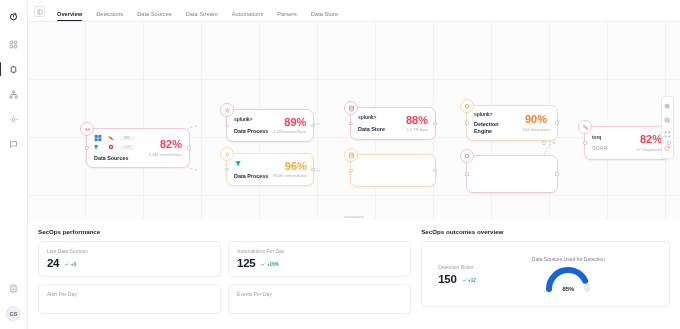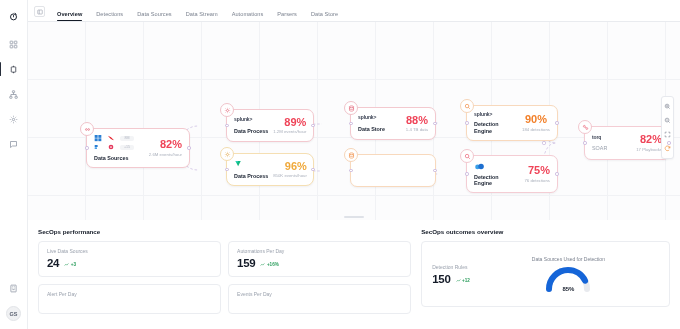--- a/index.html
+++ b/index.html
@@ -115,21 +115,21 @@
   .n-orange{ border:1px solid #f8d9bd; }
   .n-orange .node-pct { color:#f2802a; }
   .n-orange .badge { border-color:#f6d5b8; color:#ef8436; }
   .n-pink  { border:1px solid #f4cdd4; }
   .n-pink  .node-pct { color:#ef4458; }
   .n-pink  .badge { border-color:#f2c7ce; color:#e9566c; }
 
   
   #node-datasources { left: 58px;  top: 106px; width: 104px; height: 40px; }
   #node-splunk-proc { left: 198px; top: 87px;  width: 88px;  height: 33px; }
-  #node-vector-proc { left: 198px; top: 131px; width: 88px;  height: 33px; border-radius: 8px; }
+  #node-vector-proc { left: 198px; top: 131px; width: 88px;  height: 33px; }
   #node-splunk-store{ left: 322px; top: 85px;  width: 86px;  height: 33px; }
   #node-snow-store  { left: 322px; top: 132px; width: 86px;  height: 33px; }
   #node-splunk-det  { left: 438px; top: 83px;  width: 92px;  height: 36px; }
   #node-cloud-det   { left: 438px; top: 133px; width: 92px;  height: 38px; }
   #node-torq        { left: 556px; top: 104px; width: 86px;  height: 34px; }
   .vendor { font-size:5px; font-weight:700; color:#3c4354; letter-spacing:-0.1px;}
   .two-line { display:flex; flex-direction:column; line-height:1.15; }
 
   
   .ds-icons { display:grid; grid-template-columns: 11px 11px 14px; gap:1px 2px; align-items:center; }
@@ -164,21 +164,21 @@
   }
   .metric-label { font-size:5px; color:#9aa1ad; margin-bottom:3px; }
   .metric-row { display:flex; align-items:baseline; gap:5px; }
   .metric-value { font-size:11.5px; font-weight:700; color:#141b28; letter-spacing:-0.3px; }
   .delta { font-size:4.6px; font-weight:700; display:flex; align-items:center; gap:1.5px; }
   .delta.up { color:#2a9d5c; }
   .delta.down { color:#e0394f; }
 
   .outcomes-card {
     border:1px solid #ebedf1; border-radius:4px; background:#fff;
-    padding: 8px 10px; display:flex; align-items:center; gap:8px; height: 66px;
+    padding: 8px 16px; display:flex; align-items:center; gap:8px; height: 66px;
   }
   .outcome-left { flex:0 0 auto; display:flex; flex-direction:column; align-items:flex-start; justify-content:center; }
   .outcome-right { flex:1 1 auto; display:flex; flex-direction:column; align-items:center; }
   .gauge-label { font-size:5px; color:#7b828f; margin-bottom:2px; text-align:center; white-space:nowrap;}
   .gauge-wrap { position:relative; width:52px; height:28px; }
   .gauge-pct { position:absolute; left:0; right:0; bottom:0px; text-align:center; font-size:6px; font-weight:700; color:#1b2230; }
 </style>
 </head>
 <body>
 
@@ -435,33 +435,20 @@
 
       <div class="node n-pink" id="node-cloud-det">
         <div class="badge">
           <svg width="7" height="7" viewBox="0 0 24 24" fill="none" stroke="currentColor" stroke-width="2.2">
             <circle cx="10.5" cy="10.5" r="6"></circle>
               <path d="M15 15l5 5"></path>
           </svg>
         </div>
         <span class="port l"></span>
         <span class="port r"></span>
-        <div class="body">
-          <div class="two-line" style="max-width:38px">
-            <svg width="11" height="9" viewBox="0 0 28 20">
-              <circle cx="9" cy="11" r="6" fill="#3aa0e8"></circle>
-              <circle cx="18" cy="10" r="7" fill="#1d6fd0"></circle>
-            </svg>
-            <div class="node-title" style="margin-top:3px; white-space:normal; line-height:1.2;">Detection Engine</div>
-          </div>
-          <div class="two-line" style="align-items:flex-end; text-align:right;">
-            <div class="node-pct">75%</div>
-            <div class="node-sub" style="margin-top:3px">76 detections</div>
-          </div>
-        </div>
       </div>
 
       <div class="node n-pink" id="node-torq">
         <div class="badge">
           <svg width="7" height="7" viewBox="0 0 24 24" fill="none" stroke="currentColor" stroke-width="2">
             <circle cx="8" cy="8" r="3.2"></circle>
               <circle cx="16.5" cy="15.5" r="3.2"></circle>
               <path d="M10.6 10.4l3.4 3"></path>
           </svg>
         </div>
@@ -523,21 +510,21 @@
                     <path d="M3 17l6-6 4 4 8-8"></path>
                   </svg>
                 <span>+3</span>
               </span>
             </div>
           </div>
 
           <div class="metric-card">
             <div class="metric-label">Automations Per Day</div>
             <div class="metric-row">
-              <span class="metric-value">159</span>
+              <span class="metric-value">125</span>
               <span class="delta up">
                 <svg width="5" height="5" viewBox="0 0 24 24" fill="none" stroke="currentColor" stroke-width="3">
                     <path d="M3 17l6-6 4 4 8-8"></path>
                   </svg>
                 <span>+16%</span>
               </span>
             </div>
           </div>
 
           <div class="metric-card">

